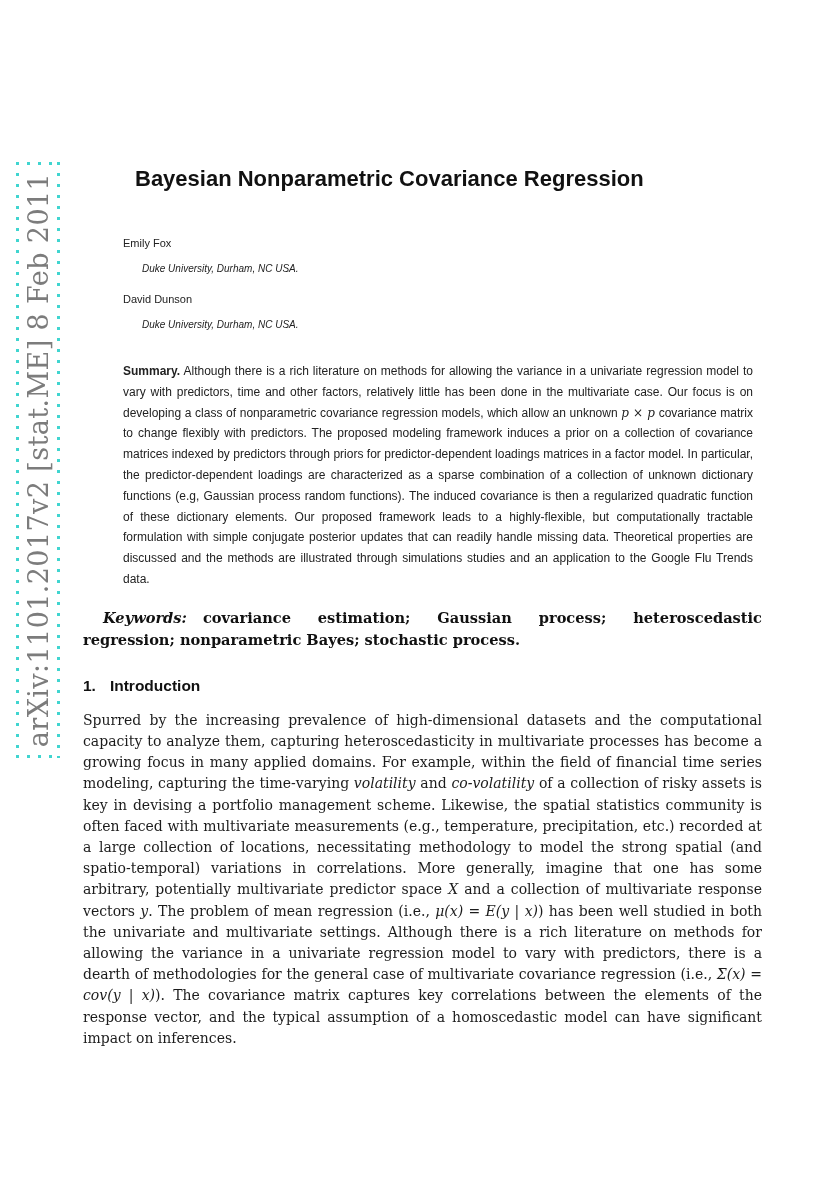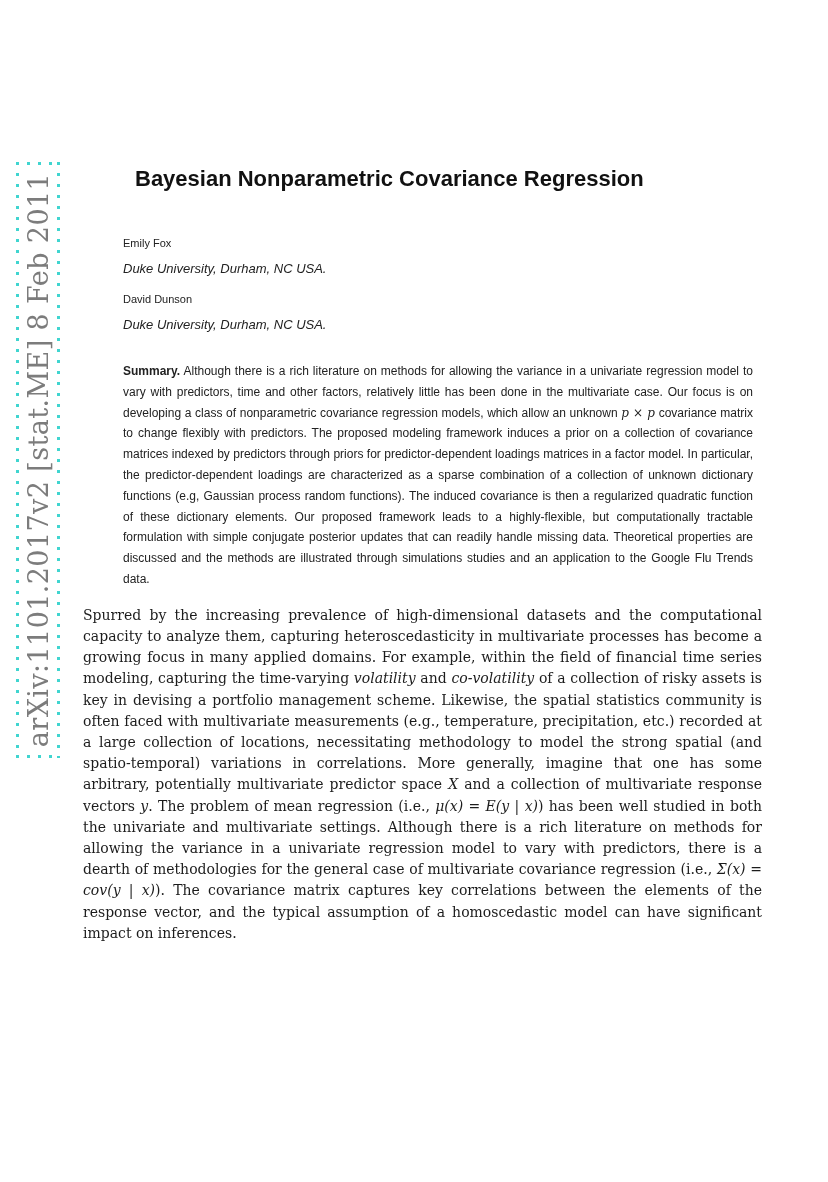--- a/index.html
+++ b/index.html
@@ -59,24 +59,25 @@
   .authors { margin: 42px 0 0 40px; }
   .author-name {
     font-size: 11px;
     line-height: 18px;
     color: #222;
     margin-top: 13px;
   }
   .author-name:first-child { margin-top: 0; }
   .author-affil {
     font-style: italic;
-    font-size: 13px;
+    font-size: 10px;
     line-height: 17px;
     color: #222;
     margin-top: 8px;
+    margin-left: 19px;
   }
   .summary {
     margin: 28px 0 0 40px;
     width: 630px;
     font-size: 12px;
     line-height: 20.8px;
     text-align: justify;
     color: #222;
   }
   .sum-label { font-weight: bold; }
@@ -130,19 +131,21 @@
 
     <div class="authors">
       <div class="author-name">Emily Fox</div>
       <div class="author-affil">Duke University, Durham, NC USA.</div>
       <div class="author-name">David Dunson</div>
       <div class="author-affil">Duke University, Durham, NC USA.</div>
     </div>
 
     <p class="summary"><span class="sum-label">Summary.</span><span> Although there is a rich literature on methods for allowing the variance in a univariate regression model to vary with predictors, time and other factors, relatively little has been done in the multivariate case. Our focus is on developing a class of nonparametric covariance regression models, which allow an unknown </span><span class="math">p × p</span><span> covariance matrix to change flexibly with predictors. The proposed modeling framework induces a prior on a collection of covariance matrices indexed by predictors through priors for predictor-dependent loadings matrices in a factor model. In particular, the predictor-dependent loadings are characterized as a sparse combination of a collection of unknown dictionary functions (e.g, Gaussian process random functions). The induced covariance is then a regularized quadratic function of these dictionary elements. Our proposed framework leads to a highly-flexible, but computationally tractable formulation with simple conjugate posterior updates that can readily handle missing data. Theoretical properties are discussed and the methods are illustrated through simulations studies and an application to the Google Flu Trends data.</span></p>
 
+    <p class="keywords"><span class="kw-label">Keywords:</span><span>covariance estimation; Gaussian process; heteroscedastic regression; nonparametric Bayes; stochastic process.</span></p>
 
+    <h2 class="section"><span class="sec-num">1.</span><span>Introduction</span></h2>
 
     <p class="body"><span>Spurred by the increasing prevalence of high-dimensional datasets and the computational capacity to analyze them, capturing heteroscedasticity in multivariate processes has become a growing focus in many applied domains. For example, within the field of financial time series modeling, capturing the time-varying </span><em>volatility</em><span> and </span><em>co-volatility</em><span> of a collection of risky assets is key in devising a portfolio management scheme. Likewise, the spatial statistics community is often faced with multivariate measurements (e.g., temperature, precipitation, etc.) recorded at a large collection of locations, necessitating methodology to model the strong spatial (and spatio-temporal) variations in correlations. More generally, imagine that one has some arbitrary, potentially multivariate predictor space </span><span class="math">X</span><span> and a collection of multivariate response vectors </span><span class="math">y</span><span>. The problem of mean regression (i.e., </span><span class="math">μ(x) = E(y | x)</span><span>) has been well studied in both the univariate and multivariate settings. Although there is a rich literature on methods for allowing the variance in a univariate regression model to vary with predictors, there is a dearth of methodologies for the general case of multivariate covariance regression (i.e., </span><span class="math">Σ(x) = cov(y | x)</span><span>). The covariance matrix captures key correlations between the elements of the response vector, and the typical assumption of a homoscedastic model can have significant impact on inferences.</span></p>
 
 
   </div>
 </div>
 
 </body></html>

